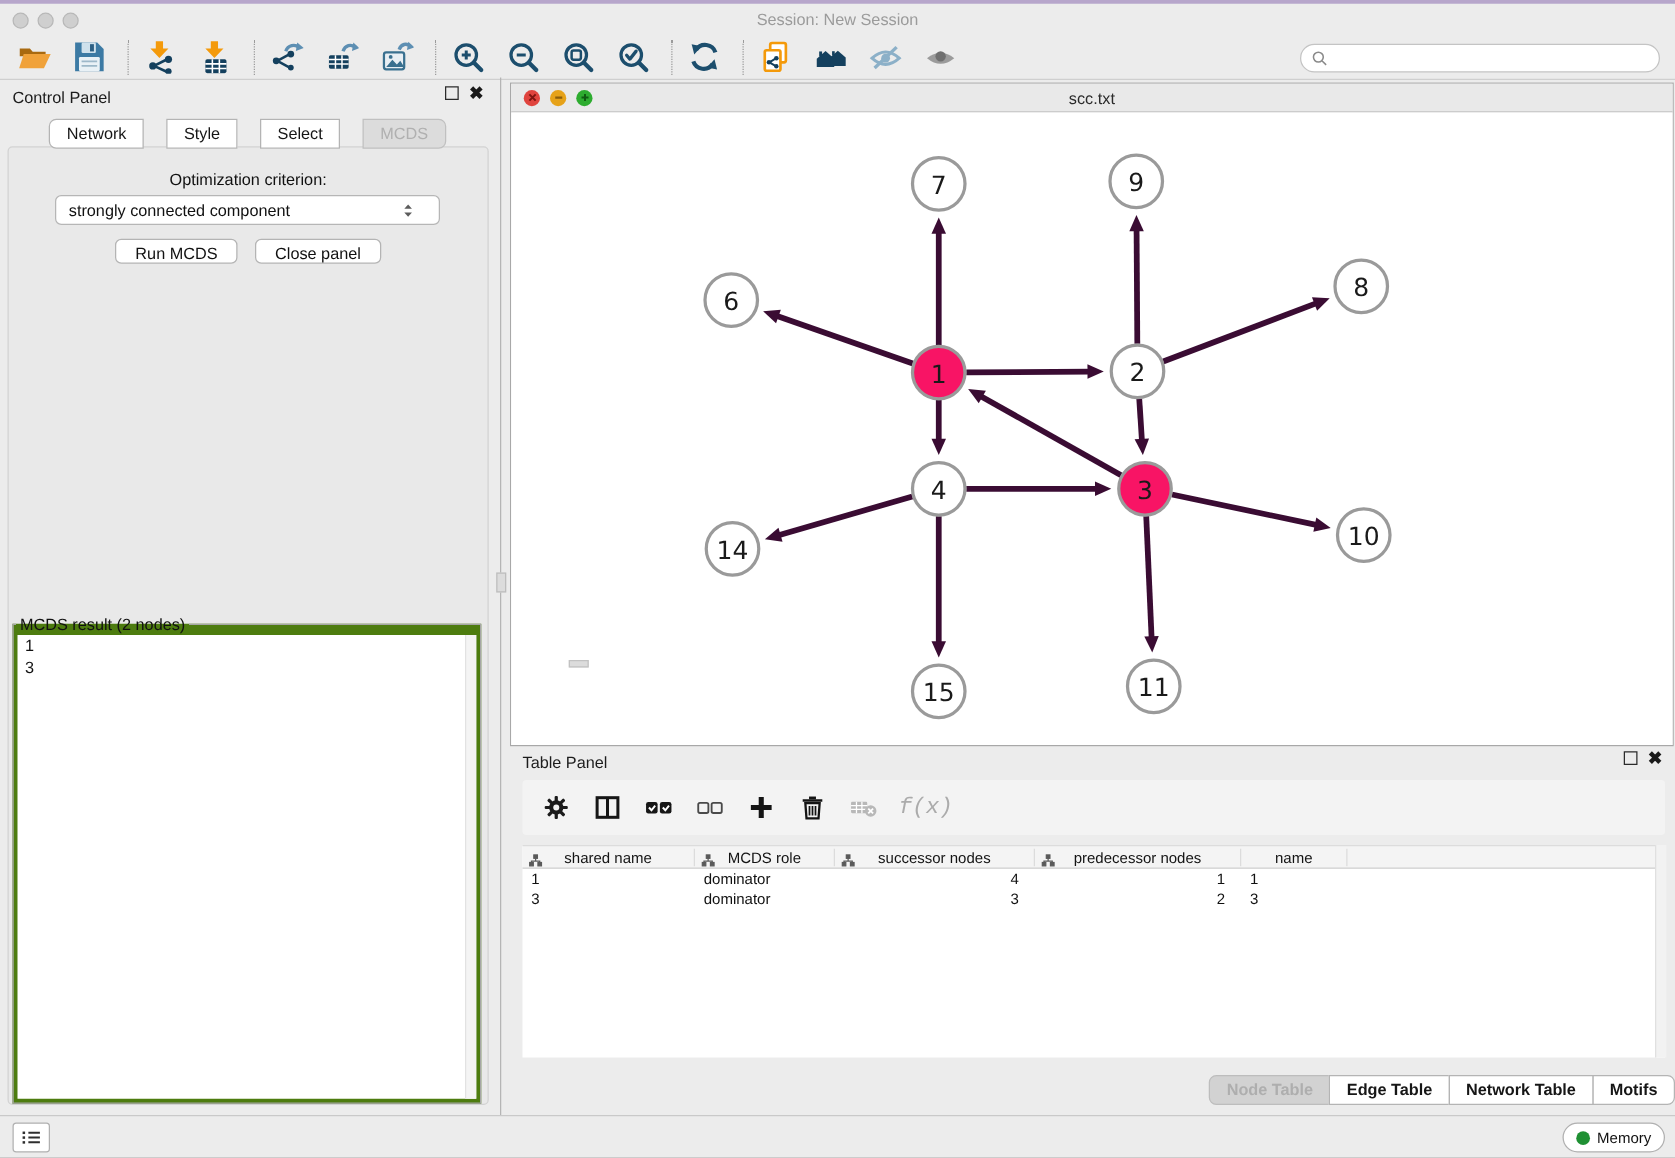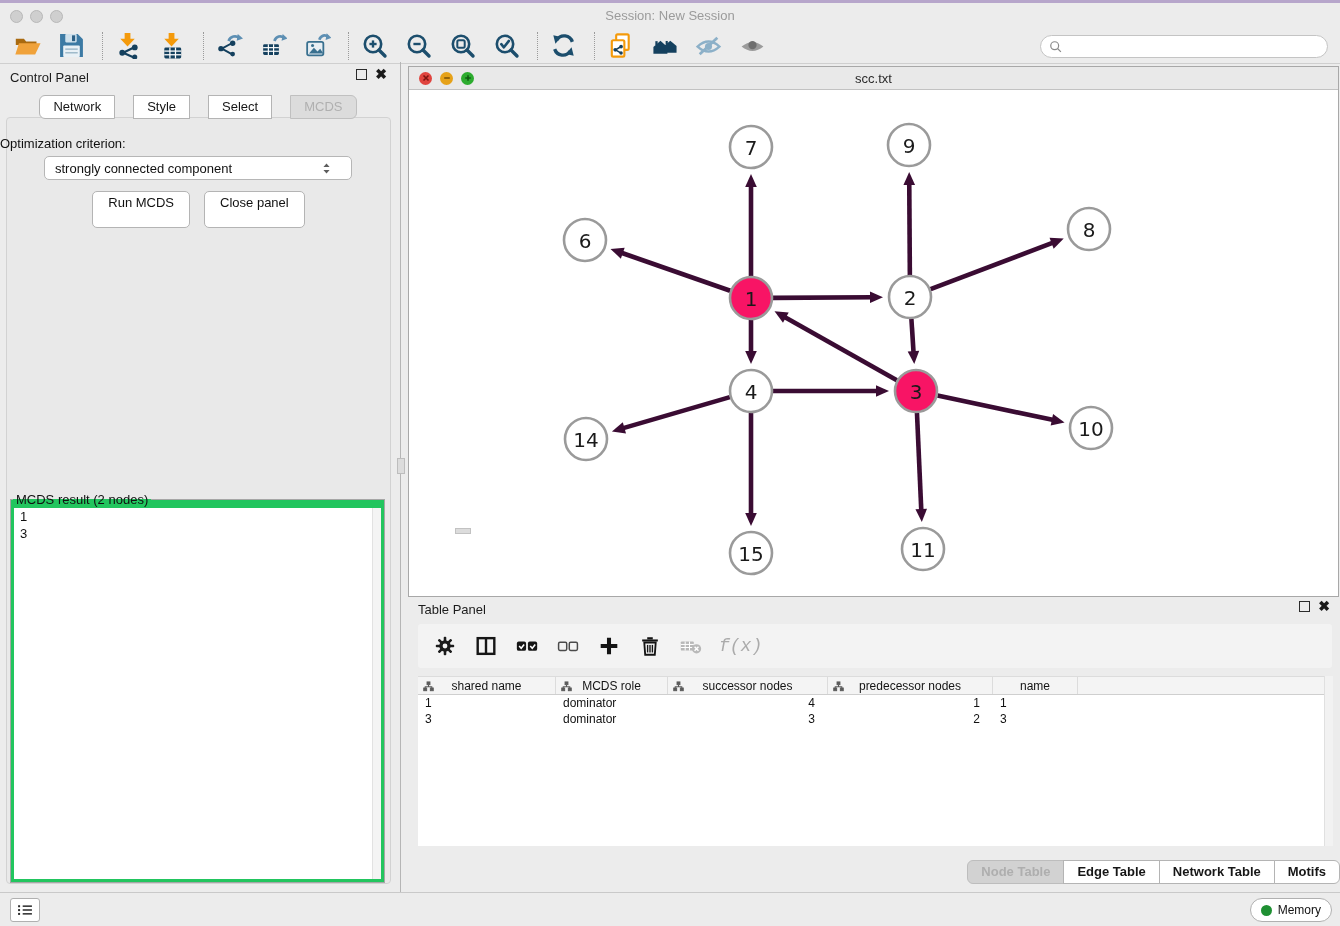--- a/index.html
+++ b/index.html
@@ -33,31 +33,31 @@
   .float-ico { width:11px; height:11px; border:1.6px solid #2b2b2b; display:inline-block; }
   .close-ico { font-size:14px; font-weight:bold; color:#1a1a1a; line-height:11px; }
   .cp-tabs { position:absolute; left:0; right:0; top:33px; display:flex; justify-content:center; z-index:2;gap:19px; }
   .tab { border:1px solid #b4b4b4; background:#fff; color:#161616; font-size:13px;
          padding:3px 13px 4px; margin-left:-1px; }
   .cp-tabs .tab:first-child { border-radius:6px 0 0 6px; }
   .cp-tabs .tab:last-child  { border-radius:0 6px 6px 0; }
   .cp-tabs .tab.active { background:#dcdcdc; color:#b0b0b0; border-color:#c0c0c0; }
   .cp-body { position:absolute; left:6px; right:6px; top:55px; bottom:8px;
              background:#e9e9e9; border:1px solid #d2d2d2; border-radius:4px; }
-  .opt-label { position:absolute; left:0; right:0; top:74px; text-align:left; font-size:13px; color:#111; }
+  .opt-label { position:absolute; left:0; right:0; top:74px; text-align:center; font-size:13px; color:#111; }
   .criterion { position:absolute; left:44px; right:45px; top:94px; height:24px; background:#fff;
                border:1px solid #b6b6b6; border-radius:5px; display:flex; align-items:center;
                padding:0 18px 0 10px; font-size:13px; color:#111; }
   .criterion .val { flex:1; }
   .criterion svg { width:13px; height:15px; }
   .btn-row { position:absolute; left:0; right:0; top:129px; display:flex; justify-content:center; gap:14px; }
   .mac-btn { background:#fff; border:1px solid #b4b4b4; border-radius:5px; font-size:13px;
-             color:#111; padding:3px 15px 17px; font-family:inherit; }
+             color:#111; padding:3px 15px 0; font-family:inherit; }
   .result-fs { position:absolute; left:10px; right:12px; top:430px; bottom:9px;
-               border:1px solid #a6a6a6; background:#22c55e; }
+               border:1px solid #a6a6a6; background:#4d7c0f; }
   .result-fs legend { font-size:13px; color:#111; padding:0 3px; margin-left:2px; }
   .result-box { position:absolute; left:3px; right:3px; top:1px; bottom:3px; background:#fff; }
   .result-line { font-size:13px; color:#111; padding-left:6px; line-height:17px; }
   .v-scroll { position:absolute; top:0; bottom:0; right:0; width:9px; background:#f4f4f4; border-left:1px solid #e2e2e2; }
 
   
   .v-split { position:absolute; left:397px; top:62px; width:11px; bottom:34px; }
   .v-split .bar { position:absolute; left:3px; top:0; bottom:0; width:1px; background:#b5b5b5; }
   .v-split .grip { position:absolute; left:0px; top:396px; width:8px; height:16px;
                    background:#dcdcdc; border:1px solid #bdbdbd; }
@@ -77,21 +77,21 @@
 
   
   .table-panel { position:absolute; left:408px; top:600px; width:932px; height:288px; }
   .tp-head { position:absolute; top:2px; left:10px; font-size:13px; color:#1c1c1c; }
   .tp-toolbar { position:absolute; left:10px; right:8px; top:24px; height:44px; background:#f3f3f3;
                 border-radius:3px; display:flex; align-items:center; padding-left:14px; gap:15px; }
   .tp-btn { width:26px; height:26px; display:flex; align-items:center; justify-content:center; }
   .tp-btn svg { width:24px; height:24px; }
   .fx { font-family:Liberation Mono, monospace; font-style:italic; font-size:18px; color:#ababab; }
   .tp-table { position:absolute; left:10px; right:8px; top:76px; height:170px; background:#fff; }
-  .thead { display:flex; height:19px; background:#f4f4f4; border-top:1px solid #dcdcdc; border-bottom:1px solid #cfcfcf; }
+  .thead { display:flex; height:19px; background:#f4f4f4; border-top:1px solid #dcdcdc; border-bottom:1px solid #cfcfcf;align-items:center; }
   .th { position:relative; border-right:1px solid #dcdcdc; font-size:12px; color:#141414;
         display:flex; align-items:center; justify-content:center; }
   .th svg { position:absolute; left:5px; top:4px; width:11px; height:11px; }
   .trow { display:flex; height:16px; }
   .td { font-size:12px; color:#111; line-height:16px; overflow:hidden; white-space:nowrap; }
   .td.l { text-align:left; padding-left:7px; }
   .td.r { text-align:right; padding-right:13px; }
   .tp-scroll { position:absolute; right:-1px; top:0; bottom:0; width:9px; background:#f2f2f2; border-left:1px solid #e0e0e0; }
   .tp-tabs { position:absolute; left:0; right:0; top:260px; display:flex; justify-content:flex-end; }
   .tp-tabs .tab { font-weight:700; font-size:13px; padding:3px 13px 4px; }

